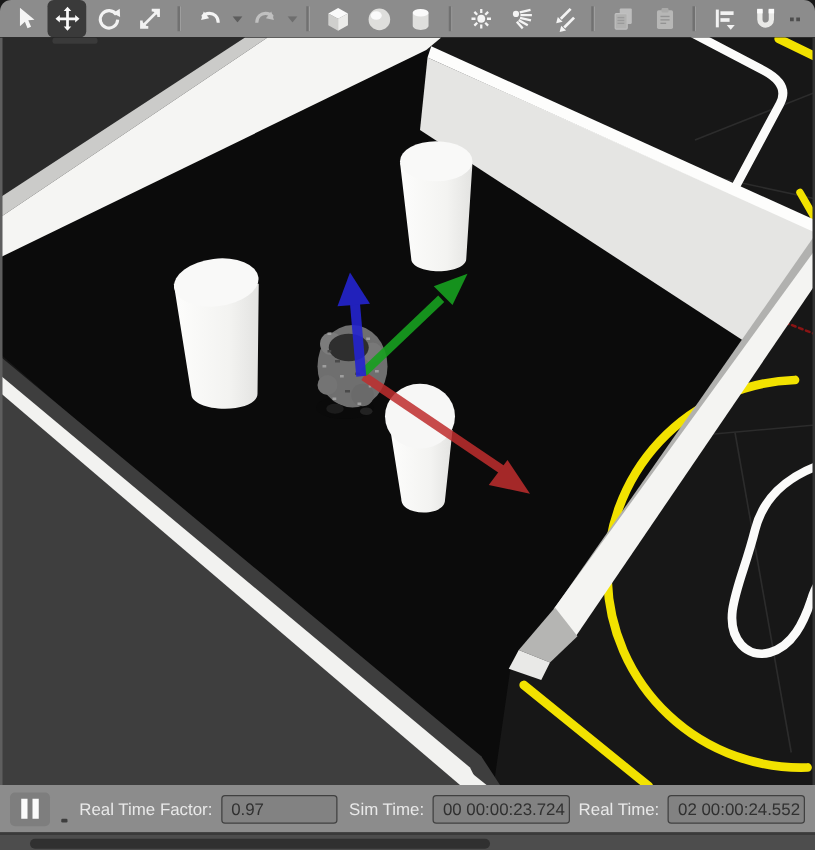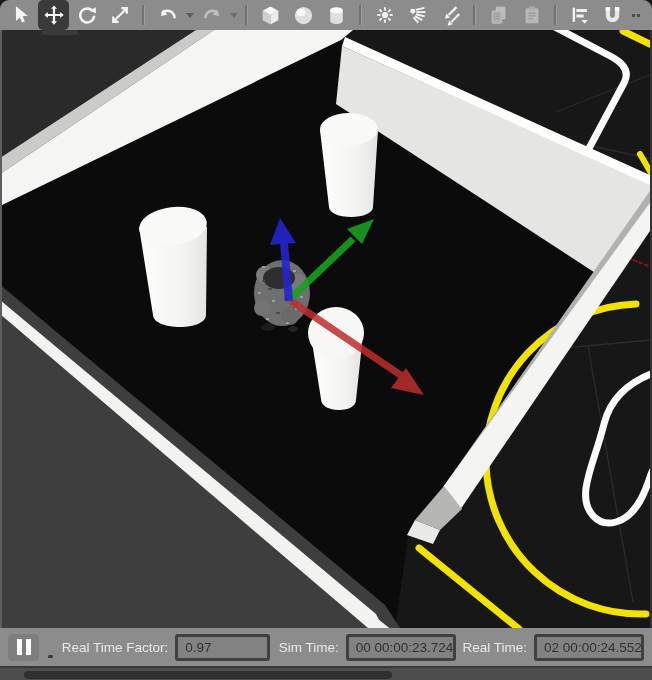--- a/index.html
+++ b/index.html
@@ -18,21 +18,21 @@
   
   .viewport{height:598px;position:relative;background:#161616;}
   .viewport svg{display:block;}
   
   .statusbar{height:38px;background:#8c8c8c;display:flex;align-items:center;padding:0 8px;font-size:13.5px;color:#e9e9e9;gap:7px;}
   .pausebtn{width:36px;height:27px;background:#7e7e7e;border-radius:4px;display:flex;align-items:center;justify-content:center;gap:4px;}
   .pausebtn i{width:5px;height:16px;background:#fbfbfb;display:block;}
   .stepbtn{width:10px;height:27px;display:flex;align-items:flex-end;justify-content:center;padding-bottom:6px;}
   .stepbtn i{width:5px;height:3px;background:#3e3e3e;display:block;border-radius:1px;}
   .sb-label{white-space:nowrap;}
-  .sb-field{background:#828282;border:3px solid #404040;border-radius:3px;height:21px;line-height:21px;color:#303030;padding:0 7px;white-space:nowrap;overflow:hidden;}
+  .sb-field{background:#828282;border:1px solid #404040;border-radius:3px;height:21px;line-height:21px;color:#303030;padding:0 7px;white-space:nowrap;overflow:hidden;}
   .f-rtf{width:86px;}
   .f-sim{width:104px;}
   .f-real{width:104px;}
   
   .bottomstrip{height:14px;background:#4d4d4d;border-top:2px solid #3a3a3a;position:relative;box-sizing:border-box;}
   .bottomstrip .bar{position:absolute;left:24px;top:3px;width:368px;height:8px;background:#303030;border-radius:4px;}
 </style>
 </head>
 <body>
 

